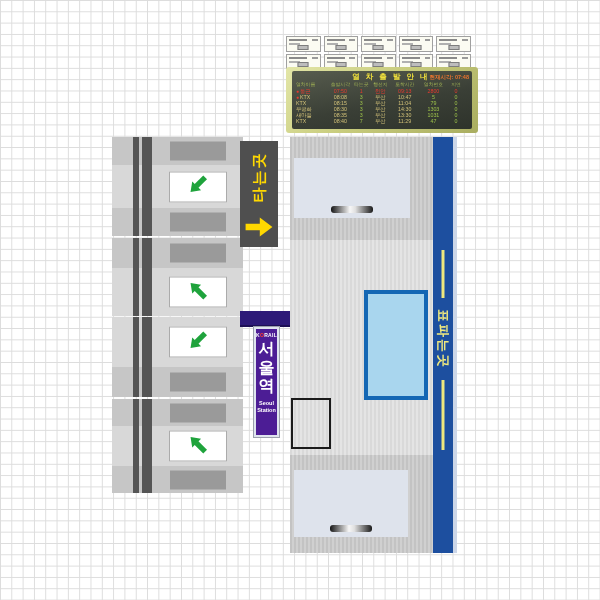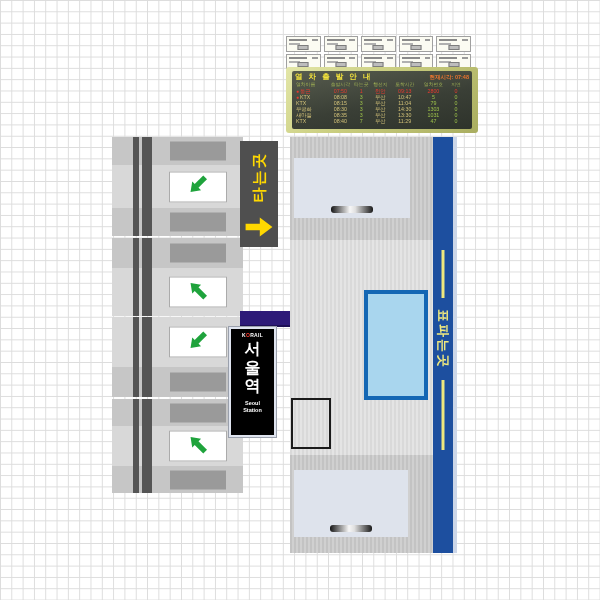--- a/index.html
+++ b/index.html
@@ -23,21 +23,21 @@
   .tcard .ln3{position:absolute;right:2px;top:2px;height:2px;width:18%;background:#9a9a9a;}
   .tcard .tab{position:absolute;bottom:1px;left:50%;transform:translateX(-50%);width:9px;height:3px;background:#bdbdbd;border:1px solid #7d7d7d;}
 
   
   #board{left:286px;top:67px;width:192px;height:66px;
     background:linear-gradient(135deg,#e3e6a8 0%,#c9cd7e 45%,#a9ad60 100%);
     border-radius:3px;padding:4px 6px;box-sizing:border-box;}
   #board-panel{width:100%;height:100%;background:linear-gradient(170deg,#575c4e 0%,#3a3f36 55%,#2e332b 100%);
     border-radius:2px;padding:1px 3px;box-sizing:border-box;display:flex;flex-direction:column;}
   #board-titlebar{display:flex;align-items:center;height:10px;}
-  #board-title{flex:1;text-align:left;color:#f2e23c;font-size:7.5px;font-weight:bold;letter-spacing:2px;white-space:nowrap;}
+  #board-title{flex:1;text-align:right;color:#f2e23c;font-size:7.5px;font-weight:bold;letter-spacing:2px;white-space:nowrap;}
   #board-clock{color:#e8742f;font-size:5.5px;font-weight:bold;white-space:nowrap;}
   .brow{display:flex;height:6px;line-height:6px;}
   .bcell{overflow:hidden;white-space:nowrap;text-align:center;font-size:5.3px;}
   .bcell:nth-child(1){width:18%;text-align:left;padding-left:1px;}
   .bcell:nth-child(2){width:15%;}
   .bcell:nth-child(3){width:9%;}
   .bcell:nth-child(4){width:13%;}
   .bcell:nth-child(5){width:15%;}
   .bcell:nth-child(6){width:18%;}
   .bcell:nth-child(7){width:8%;}
@@ -61,21 +61,21 @@
 
   
   #boarding-sign{left:240px;top:141px;width:38px;height:106px;background:#4f4f4f;}
   #boarding-text-wrap{position:absolute;left:0;top:0;width:38px;height:72px;}
   #boarding-text{position:absolute;left:50%;top:50%;transform:translate(-50%,-50%) rotate(-90deg);
     color:#ffd800;font-size:15px;font-weight:bold;letter-spacing:2px;white-space:nowrap;}
   #boarding-arrow{position:absolute;left:50%;bottom:8px;transform:translateX(-50%);width:30px;height:24px;}
 
   
   #awning{left:240px;top:311px;width:50px;height:16px;background:#2d1a78;border-bottom:2px solid #1d0f55;box-sizing:border-box;}
-  #station-sign{left:229px;top:327px;width:47px;height:110px;background:#000000;border:2px solid #dfe4ef;outline:1px solid #9aa0ac;box-sizing:border-box;display:flex;flex-direction:column;align-items:center;}
+  #station-sign{left:254px;top:327px;width:25px;height:110px;background:#4c1d95;border:2px solid #dfe4ef;outline:1px solid #9aa0ac;box-sizing:border-box;display:flex;flex-direction:column;align-items:center;}
   #korail{margin-top:3px;font-size:5px;font-weight:bold;color:#ffffff;letter-spacing:0.3px;white-space:nowrap;}
   #korail .red-o{color:#ff3b30;}
   #station-name{width:20px;color:#ffffff;font-size:16px;font-weight:bold;line-height:18.5px;text-align:center;word-break:break-all;margin-top:2px;}
   #station-en{color:#ffffff;font-size:5.5px;font-weight:bold;text-align:center;line-height:7px;width:26px;margin-top:4px;}
 
   
   #hall{left:290px;top:137px;width:167px;height:416px;}
   .band{position:absolute;left:0;width:147px;}
   #band-top{top:0;height:103px;background:repeating-linear-gradient(90deg,#c3c3c3 0 2px,#d0d0d0 2px 4px);}
   #band-mid{top:103px;height:215px;background:repeating-linear-gradient(90deg,#d9d9d9 0 2px,#e4e4e4 2px 4px);}

